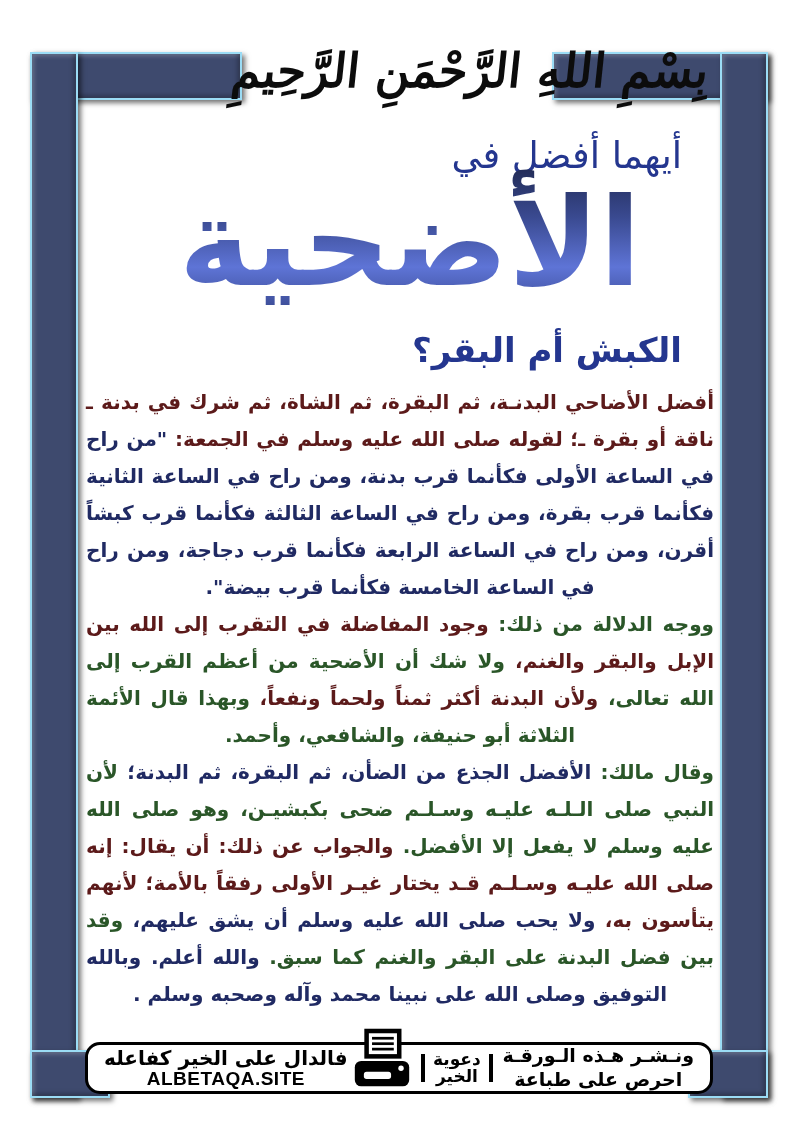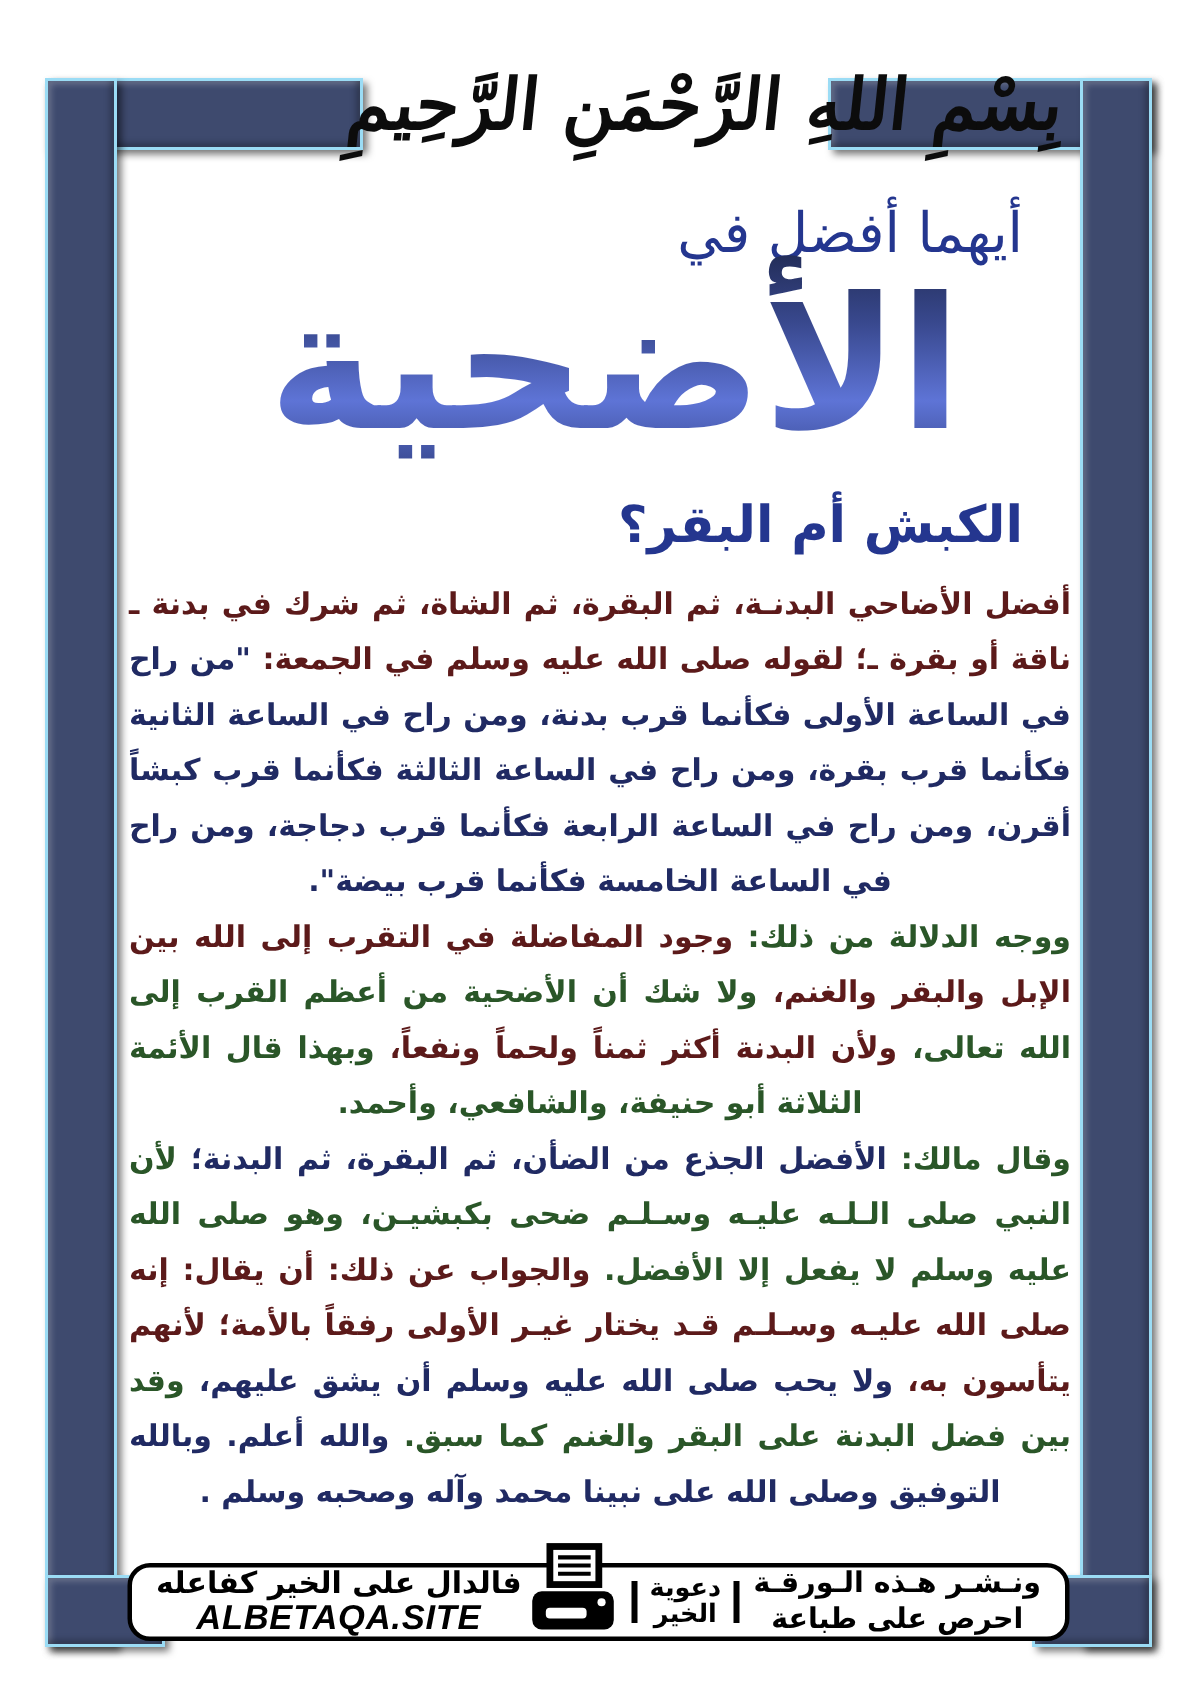--- a/index.html
+++ b/index.html
@@ -74,21 +74,21 @@
     position:absolute;left:85px;top:1042px;width:628px;height:52px;
     border:3px solid #000;border-radius:15px;background:#fff;
     box-sizing:border-box;
     display:flex;flex-direction:row;align-items:center;justify-content:space-between;
     padding:0 16px;
   }
   .bar-left{
     text-align:center;line-height:1.1;color:#000;min-width:230px;
   }
   .bar-left .dal{direction:rtl;font-size:20px;font-weight:bold;}
-  .bar-left .site{font-size:23px;font-weight:bold;letter-spacing:0.5px;font-family:"Liberation Sans",sans-serif;font-style:italic;}
+  .bar-left .site{font-size:19px;font-weight:bold;letter-spacing:0.5px;font-family:"Liberation Sans",sans-serif;}
   .printer{
     width:58px;height:66px;margin-top:-16px;flex:0 0 auto;
   }
   .kufic-logo{
     flex:0 0 auto;height:28px;padding:0 8px;margin:0 4px;
     border-left:4px solid #000;border-right:4px solid #000;
     display:flex;flex-direction:column;justify-content:center;align-items:center;
     line-height:1.0;direction:rtl;
   }
   .kufic-logo span{

